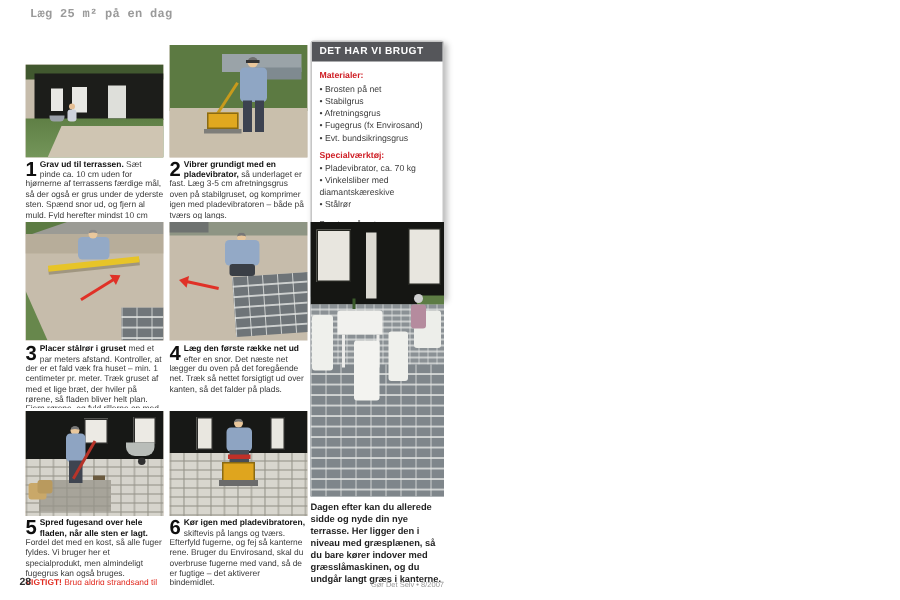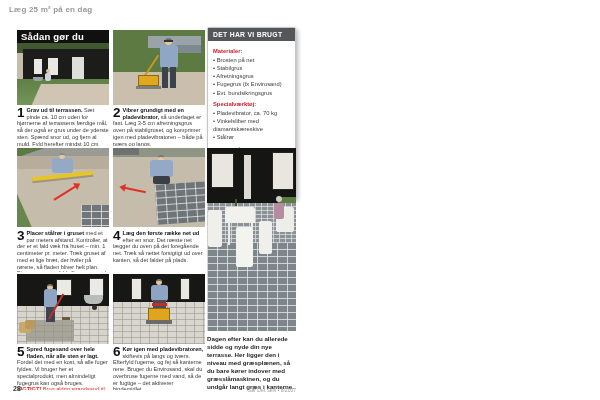--- a/index.html
+++ b/index.html
@@ -1,21 +1,21 @@
 <!DOCTYPE html>
 <html><head>
 <meta charset="utf-8">
 <style>
   html,body{margin:0;padding:0;background:#fff;}
   #page{position:relative;width:600px;height:400px;background:#ffffff;
         font-family:"Liberation Sans",sans-serif;overflow:hidden;}
   .a{position:absolute;}
 
   
-  .kicker{position:absolute;left:9px;top:5px;font-size:8px;font-weight:bold;color:#9a9a9a;letter-spacing:.2px;}
+  .kicker{position:absolute;left:20px;top:5px;font-size:8px;font-weight:bold;color:#9a9a9a;letter-spacing:.2px;font-family:Liberation Mono, monospace;}
   .pagenum{position:absolute;left:13px;top:385px;font-size:7px;font-weight:bold;color:#2e2e2e;}
   .credit{position:absolute;left:207px;top:387px;width:89px;text-align:right;font-size:5px;color:#999;}
 
   
   .sec-head{position:absolute;left:17px;top:30px;width:92px;height:13px;background:#101010;color:#fff;
             font-size:9.5px;font-weight:bold;line-height:13px;padding-left:4px;box-sizing:border-box;letter-spacing:.2px;}
 
   
   .ph{position:absolute;overflow:hidden;background:#c6bcab;}
   .p1{left:17px;top:43px;width:92px;height:62px;}
@@ -66,21 +66,20 @@
 
   .caption{position:absolute;left:207px;top:335px;width:89px;font-size:6.2px;font-weight:bold;line-height:1.3;color:#1f1f1f;}
 </style>
 </head>
 <body>
 
 <div id="page">
 
   <div class="kicker">Læg 25 m² på en dag</div>
 
-  <div class="sec-head">Sådan gør du</div>
 
   <div class="ph p1">
     <div class="a" style="left:0;top:0;right:0;height:16%;background:#41582f;"></div>
     <div class="a" style="left:6%;top:10%;right:0;height:50%;background:#1c1d1a;"></div>
     <div class="a" style="left:18%;top:26%;width:9%;height:24%;background:#e8e8e4;"></div>
     <div class="a" style="left:34%;top:24%;width:11%;height:28%;background:#e8e8e4;"></div>
     <div class="a" style="left:60%;top:22%;width:13%;height:36%;background:#dedfda;"></div>
     <div class="a" style="left:0;bottom:0;right:0;height:42%;background:linear-gradient(#5f7f45,#74965a);"></div>
     <div class="a" style="left:16%;bottom:0;right:0;height:34%;background:#cfc5b2;clip-path:polygon(12% 0,100% 0,100% 100%,0 100%);"></div>
     <div class="a" style="left:31%;top:42%;width:4px;height:4px;border-radius:50%;background:#e6c096;"></div>

